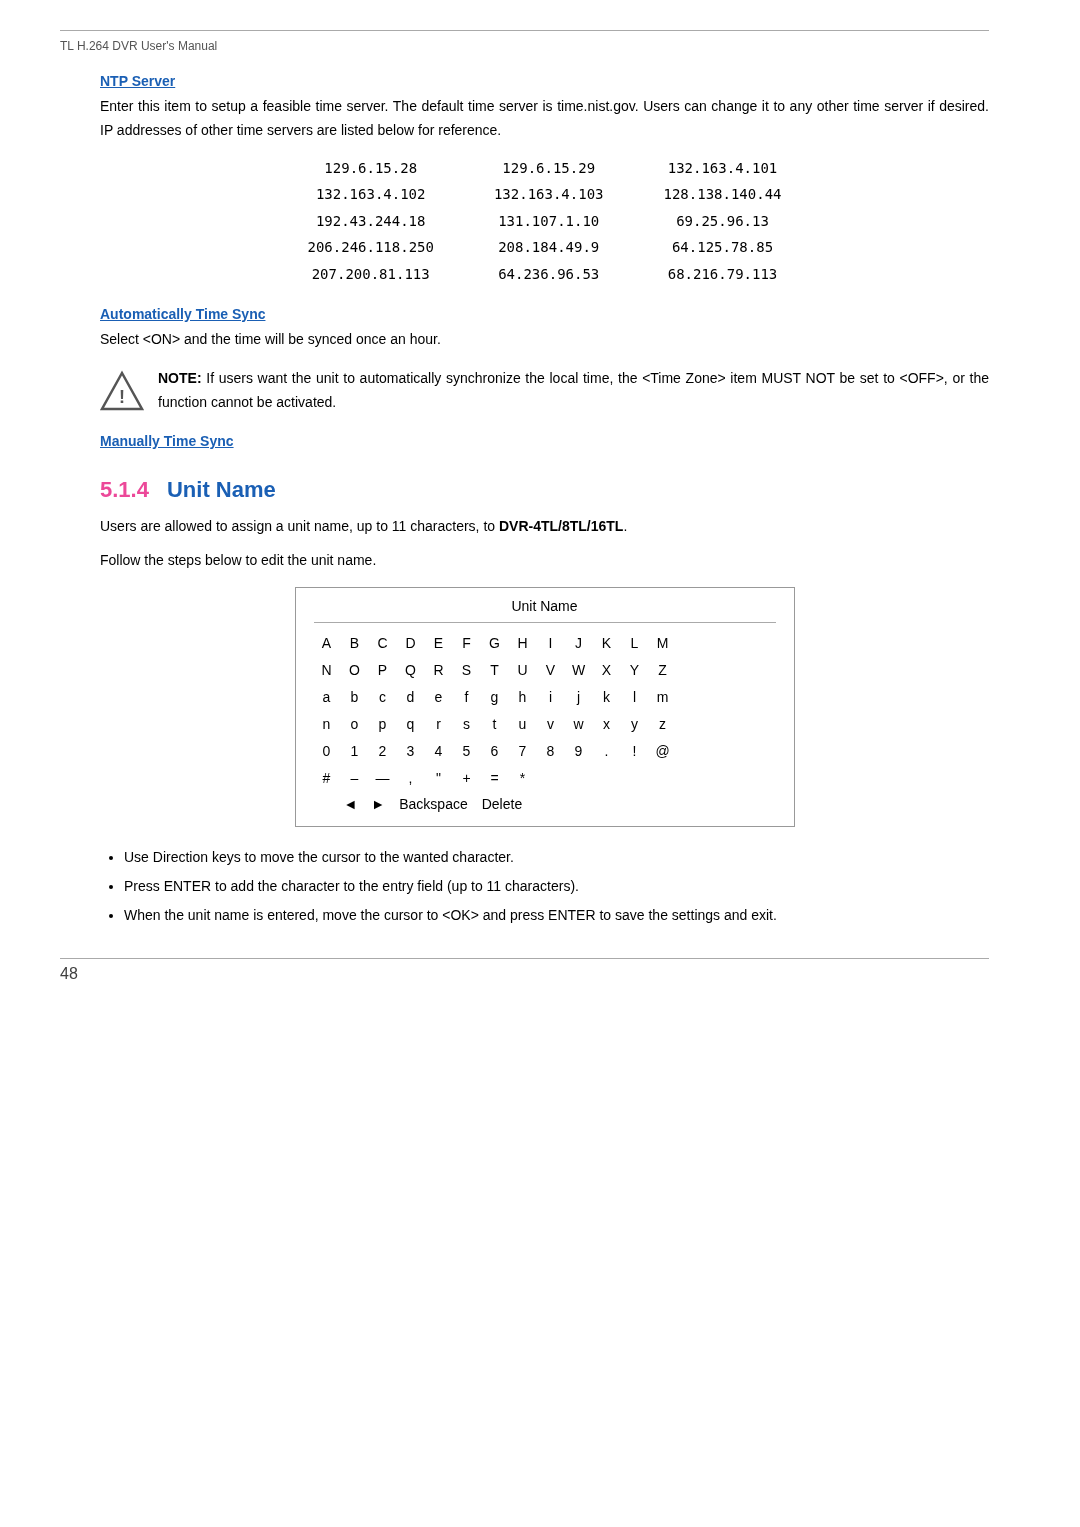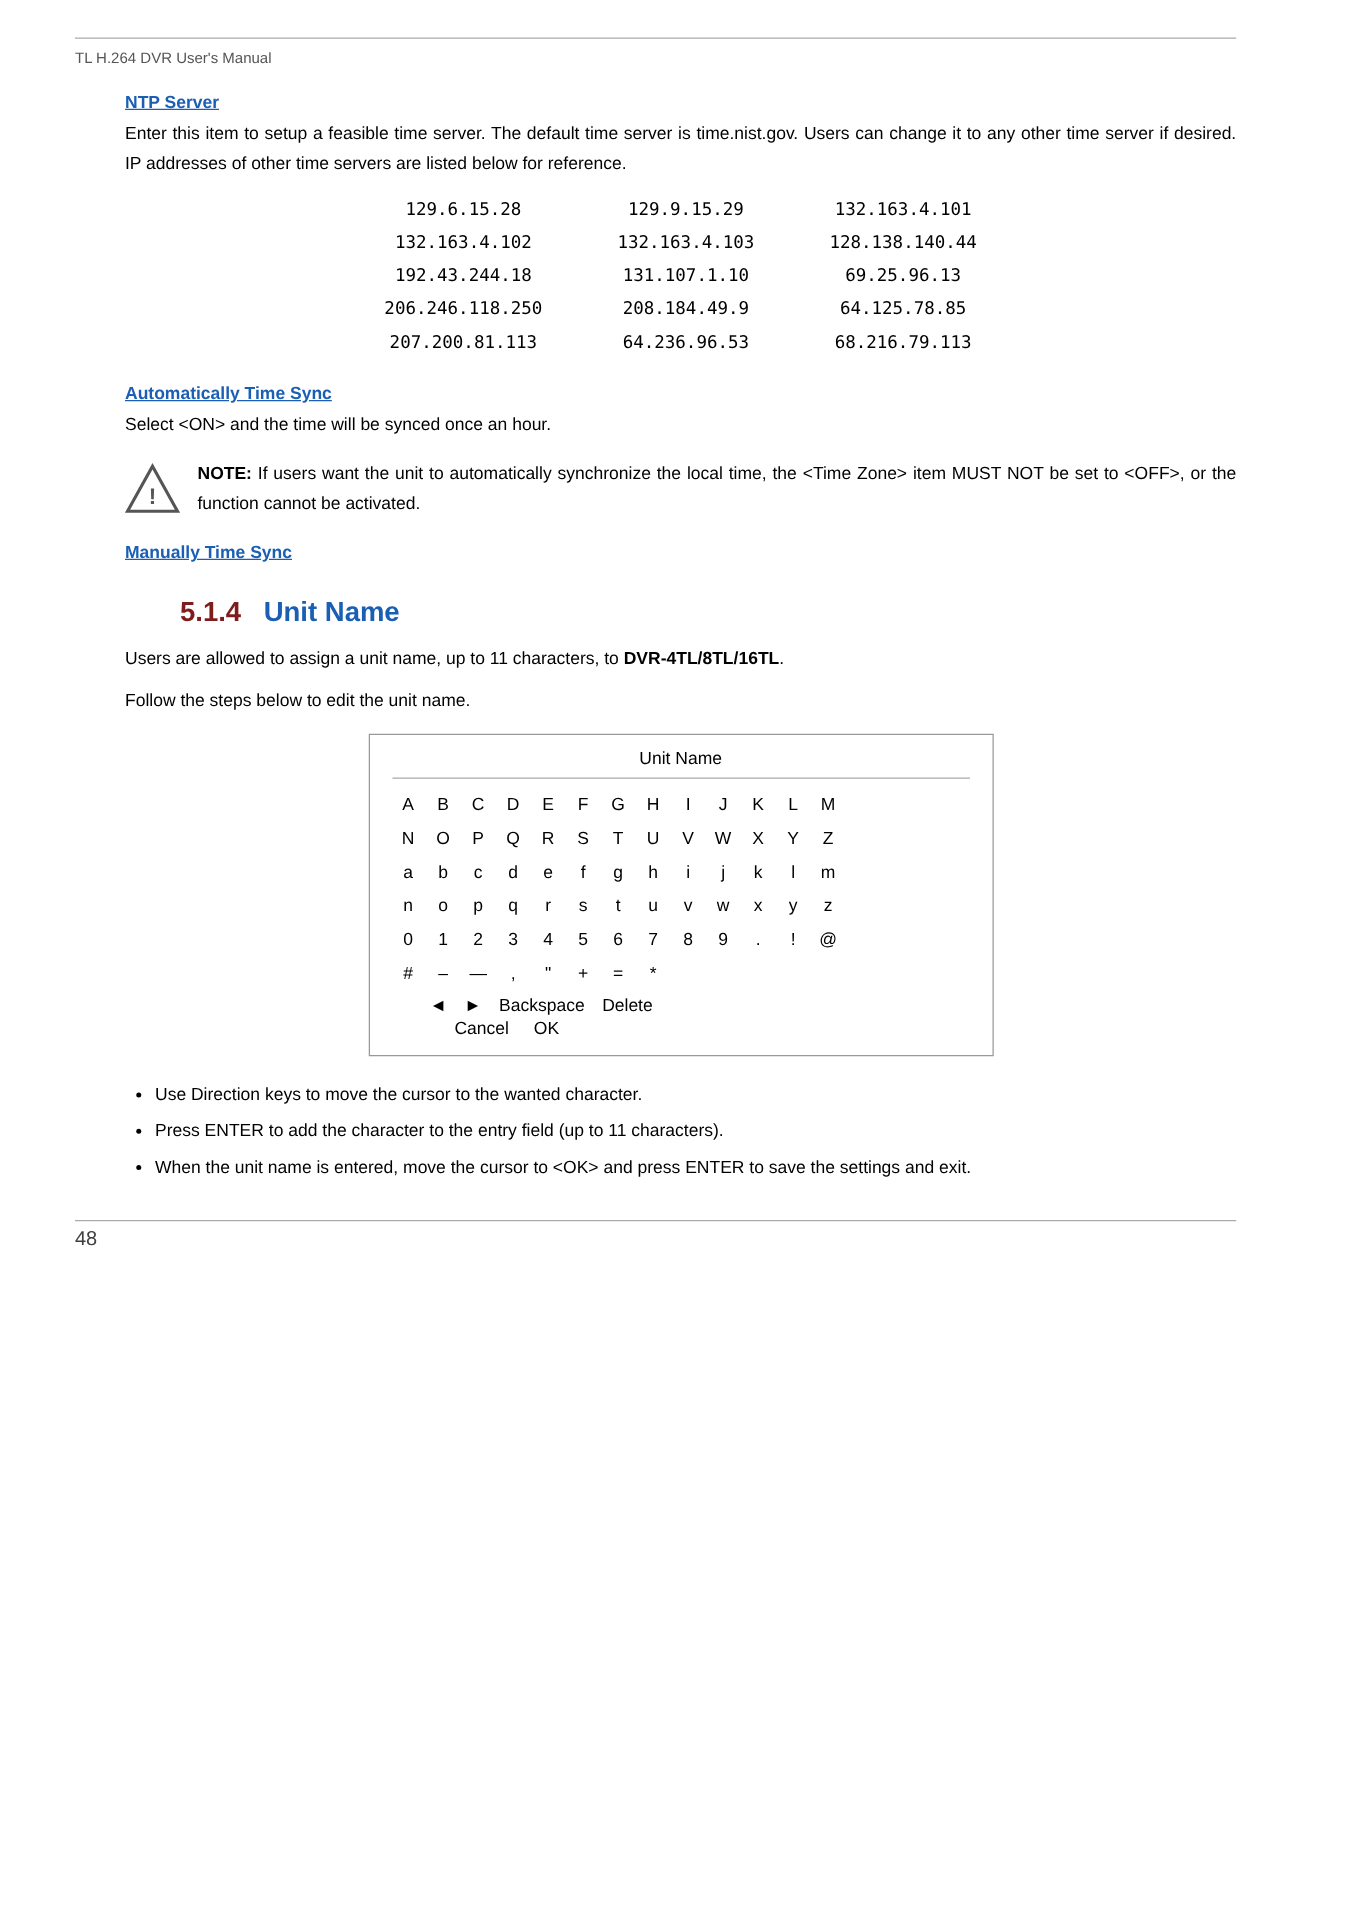--- a/index.html
+++ b/index.html
@@ -77,22 +77,21 @@
     }
     .section-5-header {
       display: flex;
       align-items: baseline;
       gap: 18px;
       margin: 28px 0 12px 0;
     }
     .section-number {
       font-size: 22px;
       font-weight: bold;
-      color: #7f1d1d;
-      margin-left: 44px;
+      color: #ec4899;
     }
     .section-title {
       font-size: 22px;
       font-weight: bold;
       color: #1a5fb4;
     }
     .bullet-list {
       margin: 8px 0 8px 24px;
       font-size: 14px;
       line-height: 1.8;
@@ -174,21 +173,21 @@
   </div>
 
   <div class="subsection content-indent">
     <div class="section-heading">NTP Server</div>
     <p class="body-text">Enter this item to setup a feasible time server. The default time server is time.nist.gov. Users can change it to any other time server if desired. IP addresses of other time servers are listed below for reference.</p>
 
     <table class="ip-table">
       <tbody id="ip-table-body">
       <tr>
             <td>129.6.15.28</td>
-            <td>129.9.15.29</td>
+            <td>129.6.15.29</td>
             <td>132.163.4.101</td>
           </tr>
           <tr>
             <td>132.163.4.102</td>
             <td>132.163.4.103</td>
             <td>128.138.140.44</td>
           </tr>
           <tr>
             <td>192.43.244.18</td>
             <td>131.107.1.10</td>
@@ -326,24 +325,20 @@
             <span>=</span>
             <span>*</span>
           </div>
         </div>
       <div class="keyboard-nav-row">
         <span>◄</span>
         <span>►</span>
         <span>Backspace</span>
         <span>Delete</span>
       </div>
-      <div class="keyboard-cancel-ok">
-        <span>Cancel</span>
-        <span>OK</span>
-      </div>
     </div>
 
     <ul class="bullet-list" id="bullet-list-after">
     <li>Use Direction keys to move the cursor to the wanted character.</li>
         <li>Press ENTER to add the character to the entry field (up to 11 characters).</li>
         <li>When the unit name is entered, move the cursor to &lt;OK&gt; and press ENTER to save the settings and exit.</li>
       </ul>
   </div>
 
   <div class="bottom-rule"></div>

